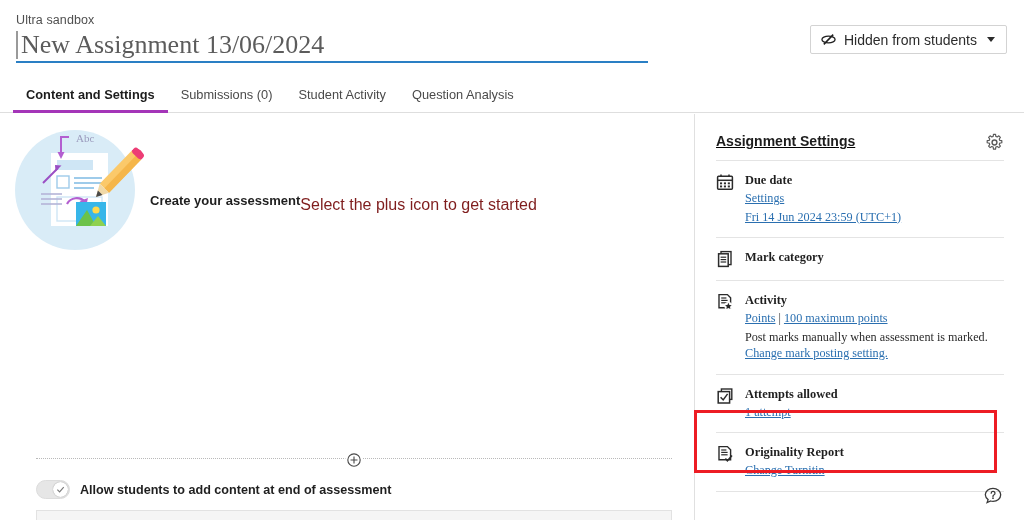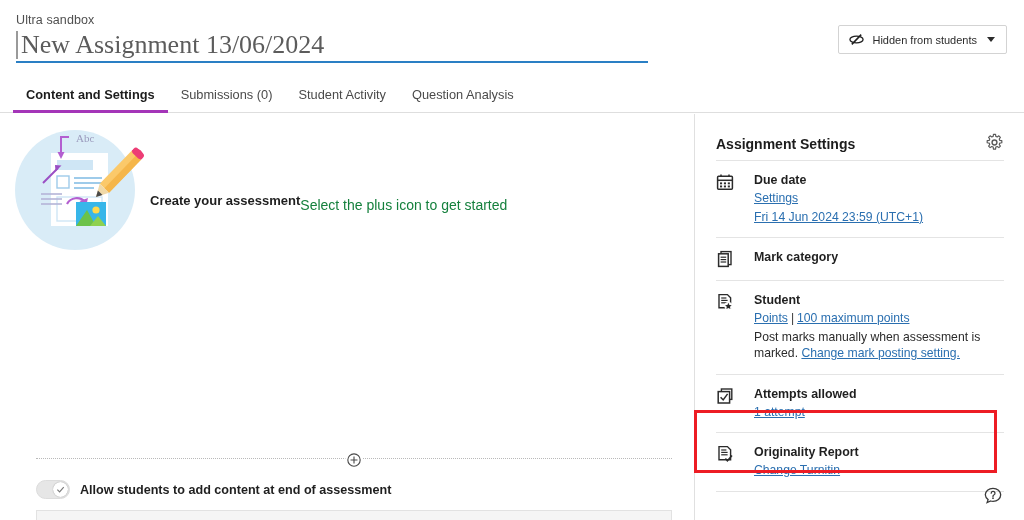--- a/index.html
+++ b/index.html
@@ -57,21 +57,21 @@
   }
   .visibility-btn {
     position: absolute;
     right: 17px; top: 25px;
     height: 29px;
     padding: 0 11px 0 10px;
     display: flex; align-items: center; gap: 8px;
     border: 1px solid #d3d3d3;
     border-radius: 2px;
     background: #ffffff;
-    font-size: 11px;
+    font-size: 14px;
     color: #2b2b2b;
     cursor: pointer;
     white-space: nowrap;
   }
   .visibility-btn .chev {
     display: inline-block;
     width: 0; height: 0;
     border-left: 4px solid transparent;
     border-right: 4px solid transparent;
     border-top: 5px solid #2b2b2b;
@@ -117,21 +117,21 @@
     left: 0; top: 4px; width: 694px;
     display: flex; flex-direction: row; align-items: center;
   }
   .illus { width: 150px; height: 150px; }
   .illus-title {
     margin-top: 15px;
     font-size: 13px; font-weight: bold; color: #1f1f1f;
   }
   .illus-sub {
     margin-top: 23px;
-    font-size: 14px; color: #15803d;
+    font-size: 16px; color: #7f1d1d;
   }
 
   .divider-row {
     position: absolute;
     left: 36px; top: 344px; width: 636px; height: 2px;
     border-top: 1px dotted #b9b9b9;
   }
   .plus-circle {
     position: absolute;
     left: 50%; top: 50%;
@@ -189,35 +189,36 @@
     position: absolute;
     left: 694px; top: 114px;
     width: 330px; height: 406px;
     background: #ffffff;
     border-left: 1px solid #e0e0e0;
   }
   .sb-head {
     position: absolute;
     left: 21px; top: 19px;
     width: 288px;
-    display: flex; align-items: flex-end; justify-content: space-between;
+    display: flex; align-items: flex-start; justify-content: space-between; text-decoration: underline;
   }
   .sb-title { font-size: 14px; font-weight: bold; color: #1c1c1c; }
   .gear-btn { cursor: pointer; display: flex; line-height: 0; }
 
   .sb-list {
     position: absolute;
     left: 21px; top: 46px; width: 288px;
   }
   .sb-item {
     position: relative;
     display: flex;
-    gap: 19px;
+    gap: 10px;
     padding: 11px 0 12px 0;
     border-top: 1px solid #e4e4e4;
+    font-family: Liberation Serif, serif;
   }
   .sb-icon { flex: none; width: 19px; padding-top: 1px; line-height: 0; }
   .sb-body { flex: 1; min-width: 0; }
   .sb-label {
     font-size: 12.4px; font-weight: bold; color: #1f1f1f;
     line-height: 16px;
   }
   .sb-line { margin-top: 2px; font-size: 12.2px; line-height: 16.5px; color: #2b2b2b; }
   a.lnk {
     color: #2a6fb0; text-decoration: underline; cursor: pointer;
@@ -408,21 +409,21 @@
             <g stroke="#2b2b2b" stroke-width="1.2">
               <line x1="5.2" y1="5" x2="10.4" y2="5"></line>
               <line x1="5.2" y1="7.4" x2="11.6" y2="7.4"></line>
               <line x1="5.2" y1="9.8" x2="11.6" y2="9.8"></line>
             </g>
             <circle cx="12.4" cy="13" r="4" fill="#ffffff"></circle>
             <path d="M12.4 9.8l1 2.1 2.3.3-1.7 1.6.4 2.3-2-1.1-2 1.1.4-2.3-1.7-1.6 2.3-.3z" fill="#2b2b2b"></path>
           </svg>
         </span>
         <div class="sb-body">
-          <div class="sb-label">Student</div>
+          <div class="sb-label">Activity</div>
           <div class="sb-line">
             <a class="lnk">Points</a><span class="sep">|</span><a class="lnk">100 maximum points</a>
           </div>
           <div class="sb-line"><span>Post marks manually when assessment is marked. </span><a class="lnk">Change mark posting setting.</a></div>
         </div>
       </div>
 
       <div class="sb-item">
         <span class="sb-icon">
           <svg width="18" height="18" viewBox="0 0 18 18">

